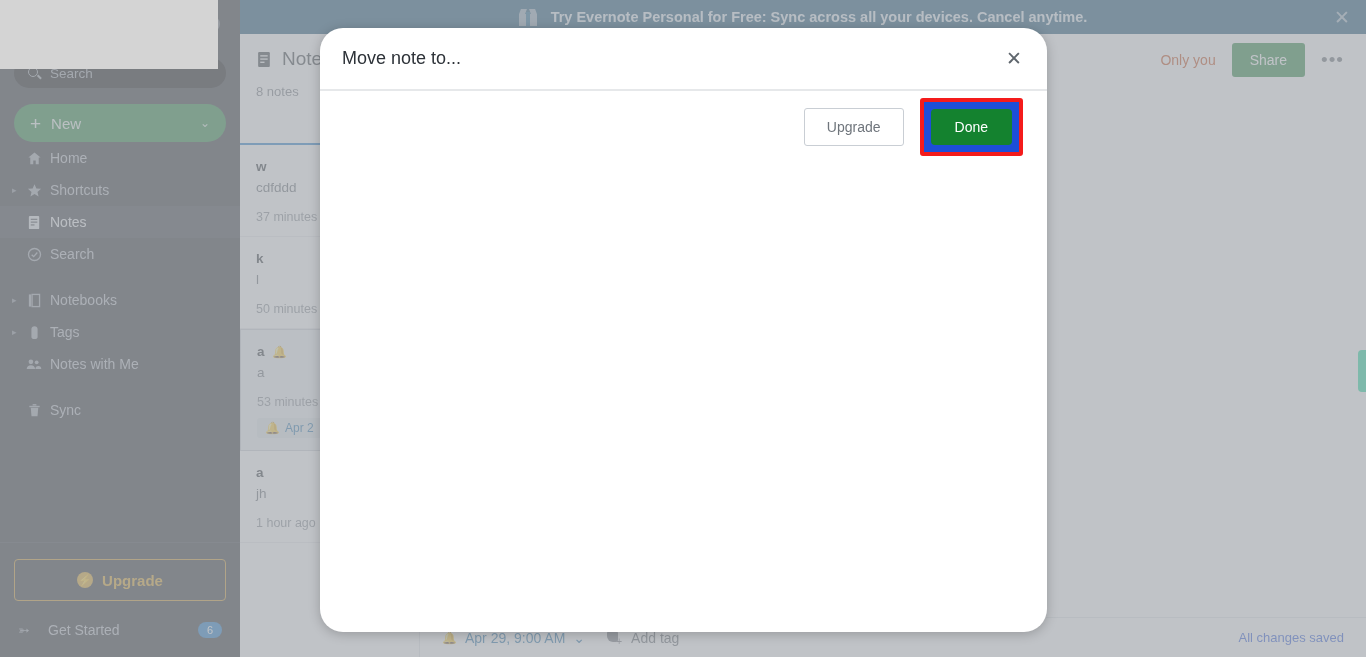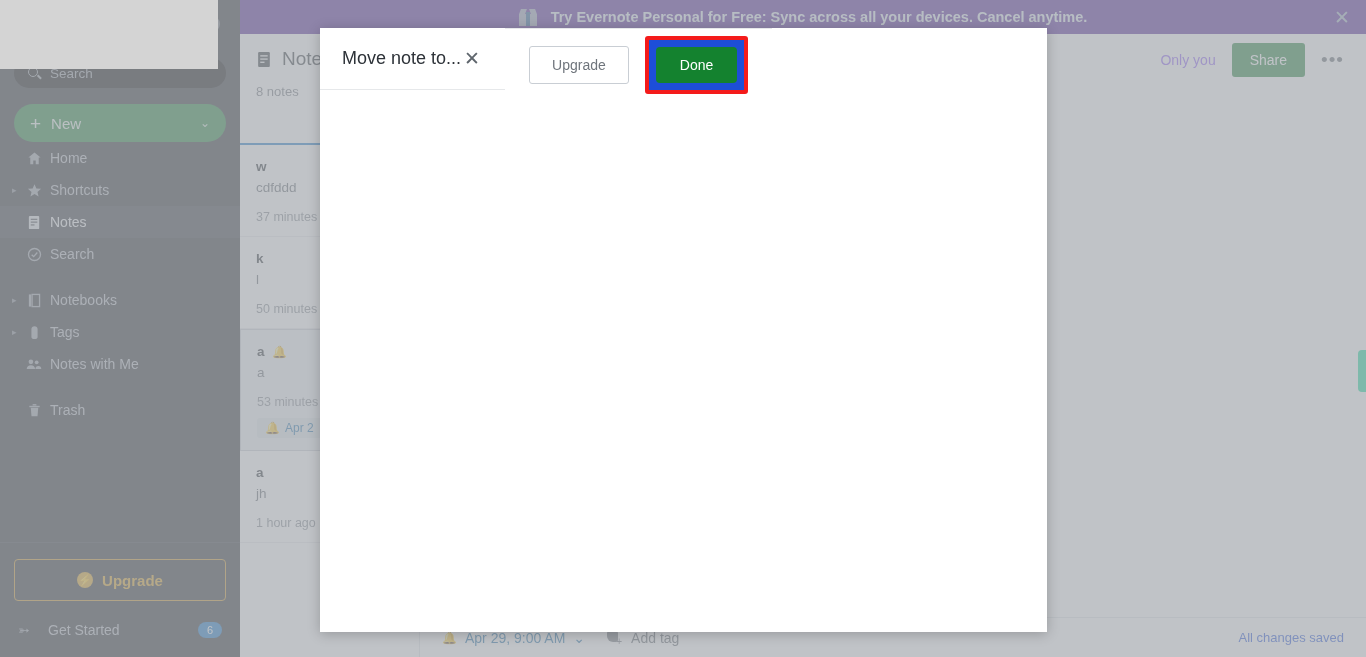--- a/index.html
+++ b/index.html
@@ -10,21 +10,21 @@
     background: #ffffff;
   }
   #root { position: relative; width: 1366px; height: 657px; }
 
   
   .app-layer { position: absolute; inset: 0; }
 
   
   .promo-banner {
     position: absolute; left: 240px; top: 0; right: 0; height: 34px;
-    background: #4c1d95; display: flex; align-items: center;
+    background: #0c4a6e; display: flex; align-items: center;
     justify-content: center; gap: 14px;
   }
   .promo-gift { width: 18px; height: 18px; position: relative; flex: none; opacity: .85; }
   .promo-gift .gbox { position: absolute; left: 0; top: 6px; width: 18px; height: 12px; background: #a9b8c3; }
   .promo-gift .gband { position: absolute; left: 7px; top: 4px; width: 4px; height: 14px; background: #15618f; }
   .promo-gift .gtopl { position: absolute; left: 1px; top: 1px; width: 6px; height: 5px; background: #a9b8c3; transform: skewX(-20deg); }
   .promo-gift .gtopr { position: absolute; left: 11px; top: 1px; width: 6px; height: 5px; background: #a9b8c3; transform: skewX(20deg); }
   .promo-text { color: #dfe9f0; font-size: 14.5px; font-weight: bold; white-space: nowrap; }
   .promo-cta {
     background: #cfd6db; color: #1c4d6b; font-size: 14px; font-weight: bold;
@@ -112,21 +112,21 @@
   .nl-d { font-size: 12.5px; color: #80878e; margin-top: 14px; white-space: nowrap; }
   .nl-chip {
     display: inline-flex; align-items: center; gap: 5px; margin-top: 9px;
     background: #dde4ea; color: #1a6ea8; font-size: 12px; padding: 3px 8px; border-radius: 3px;
   }
   .bell { color: #1a6ea8; font-size: 12px; }
 
   
   .editor { position: absolute; left: 420px; top: 34px; right: 0; bottom: 0; background: #fff; }
   .ed-head { height: 52px; display: flex; align-items: center; justify-content: flex-end; gap: 16px; padding-right: 22px; }
-  .ed-only { font-size: 14px; color: #8b5cf6; }
+  .ed-only { font-size: 14px; color: #c2410c; }
   .ed-share { background: #1b7d35; color: #fff; font-size: 14px; border: none; border-radius: 3px; padding: 9px 18px; }
   .ed-more { color: #5f666d; font-size: 19px; letter-spacing: 1px; }
   .ed-foot {
     position: absolute; left: 0; right: 0; bottom: 0; height: 40px;
     border-top: 1px solid #e3e5e8; display: flex; align-items: center; gap: 22px; padding: 0 22px;
   }
   .ed-remind { display: flex; align-items: center; gap: 8px; color: #1a6ea8; font-size: 14px; }
   .ed-tag { display: flex; align-items: center; gap: 9px; color: #5f666d; font-size: 14px; }
   .tagico { width: 15px; height: 14px; position: relative; }
   .tagico .tb { position: absolute; left: 0; top: 0; width: 11px; height: 11px; background: #6f757c; border-radius: 2px 2px 2px 6px; }
@@ -137,21 +137,21 @@
   
   .scrim { position: absolute; inset: 0; background: rgba(168,172,178,0.72); }
 
   
   .ph-sidebar-top { position: absolute; left: 0; top: 0; width: 218px; height: 69px; background: #d4d4d4; }
 
   
   .modal {
     position: absolute; left: 320px; top: 28px; width: 727px; height: 604px;
     background: #fff; box-shadow: 0 2px 12px rgba(0,0,0,.22);
-    display: flex; flex-direction: row;
+    display: flex; flex-direction: column; border-radius: 23px;
   }
   .m-head { height: 62px; display: flex; align-items: center; padding: 0 22px; border-bottom: 1px solid #e6e8ea; }
   .m-title { font-size: 18px; color: #2d3238; }
   .m-close { margin-left: auto; font-size: 19px; color: #5f666d; width: 22px; text-align: center; }
   .m-body { flex: 1; padding: 22px 24px 0; }
   .m-search {
     height: 36px; border: 1px solid #c9ced4; border-radius: 3px;
     display: flex; align-items: center; padding: 0 14px;
   }
   .m-search span { font-size: 14px; color: #8b9198; }
@@ -350,21 +350,21 @@
         <div class="sb-gap"></div>
         <div class="sb-item">
           <span class="caret empty"></span>
           <span class="ico">
             <svg width="15" height="15" viewBox="0 0 16 16">
               <rect x="2.5" y="3" width="11" height="1.5" fill="currentColor"></rect>
               <rect x="6" y="1.2" width="4" height="1.5" fill="currentColor"></rect>
               <path d="M4 5h8l-.8 9.2H4.8z" fill="currentColor"></path>
             </svg>
           </span>
-          <span class="txt">Trash</span>
+          <span class="txt">Sync</span>
         </div>
       </div>
 
       <div class="sb-spacer"></div>
       <div class="sb-bottom">
         <div class="sb-upgrade">
           <span class="bolt">⚡</span>
           <span>Upgrade</span>
         </div>
         <div class="sb-getstarted">

